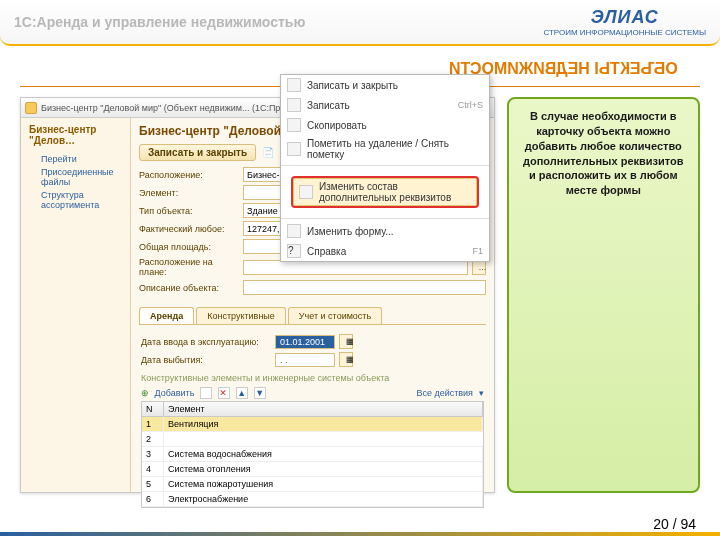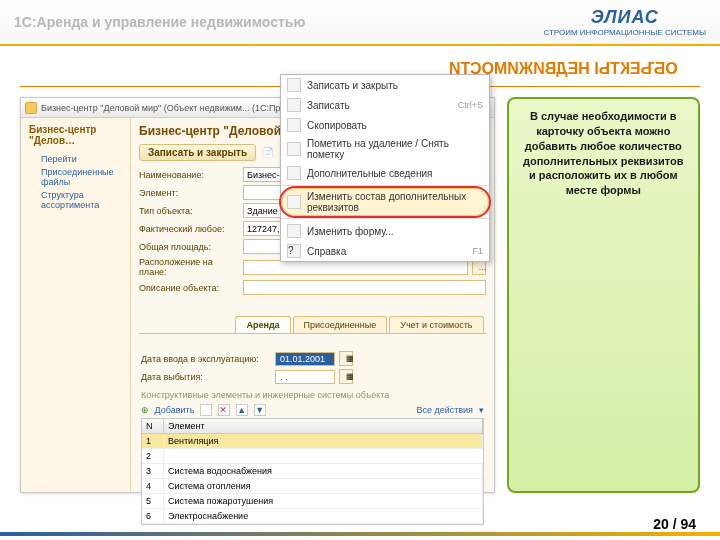--- a/index.html
+++ b/index.html
@@ -1,17 +1,17 @@
 <!DOCTYPE html>
 <html><head>
 <meta charset="utf-8">
 <style>
   * { box-sizing: border-box; }
   body { margin:0; font-family: Arial, sans-serif; font-size:10px; background:#fff; width:720px; height:540px; overflow:hidden; position:relative; }
-  .topbar { height:46px; background:linear-gradient(#fff,#f6f6f6); border-bottom:2px solid #f5b100; display:flex; align-items:center; padding:0 14px; justify-content:space-between; }
+  .topbar { height:46px; background:linear-gradient(#fff,#f6f6f6); border-bottom:2px solid #f5b100; display:flex; align-items:center; padding:0 14px; justify-content:space-between;border-radius:10px; }
   .top-title { color:#b8b8b8; font-size:14px; font-weight:bold; }
   .logo { text-align:center; font-size:8px; color:#2a5fa0; }
   .logo .big { font-size:18px; font-weight:bold; font-style:italic; letter-spacing:1px; color:#2a5fa0; }
   .section-header { padding:8px 22px; color:#e37b00; font-weight:bold; font-size:16px; transform:scaleX(-1); display:inline-block; }
   .section-wrap { border-bottom:1px solid #e37b00; margin:6px 20px 10px 20px; text-align:right; }
   .main { display:flex; padding:0 20px; gap:12px; }
   .app-window { width:476px; border:1px solid #c9c9c9; background:#fff; box-shadow:0 1px 3px rgba(0,0,0,0.15); }
   .titlebar { height:20px; background:linear-gradient(#fefefe,#eaeaea); border-bottom:1px solid #ccc; display:flex; align-items:center; font-size:9px; color:#555; padding:0 4px; gap:4px; }
   .titlebar .ico { width:12px; height:12px; background:#f8c95d; border:1px solid #d9a43a; border-radius:2px; }
   .titlebar .spacer { flex:1; }
@@ -23,44 +23,44 @@
   .content { flex:1; background:#fdf8ee; padding:6px 8px; position:relative; }
   .obj-title { color:#7a4a00; font-weight:bold; font-size:12px; margin-bottom:6px; }
   .toolbar { display:flex; align-items:center; gap:6px; margin-bottom:6px; }
   .btn-save { background:linear-gradient(#fff7e0,#f4e3b0); border:1px solid #d8be7a; border-radius:3px; padding:2px 8px; font-size:10px; color:#5a4200; font-weight:bold; }
   .linklike { color:#2a5fa0; font-size:10px; }
   .ico-sm { width:12px; height:12px; display:inline-block; }
   .formrow { display:flex; align-items:center; gap:4px; margin:3px 0; font-size:9px; color:#5a4200; }
   .formrow label { width:100px; }
   .formrow input { flex:1; border:1px solid #d8be7a; background:#fff; padding:1px 3px; font-size:9px; height:15px; }
   .formrow .tiny { width:14px; height:15px; border:1px solid #d8be7a; background:#fdf3d8; font-size:8px; }
-  .tabs { display:flex; border-bottom:1px solid #d8be7a; margin-top:21px; font-size:9px;justify-content:flex-end; }
+  .tabs { display:flex; border-bottom:1px solid #d8be7a; margin-top:12px; font-size:9px; }
   .tab { padding:3px 10px; border:1px solid #d8be7a; border-bottom:none; background:#fdf3d8; color:#5a4200; margin-right:2px; border-radius:3px 3px 0 0; }
   .tab.active { background:#fffef9; font-weight:bold; }
   .dateinput { border:1px solid #d8be7a; background:#2a5fa0; color:#fff; padding:1px 4px; font-size:9px; width:60px; display:inline-block; }
   .dateinput2 { border:1px solid #d8be7a; background:#fff; padding:1px 4px; font-size:9px; width:60px; display:inline-block; }
   .fieldset-title { color:#8a9a5a; font-size:9px; margin:6px 0 4px 0; }
   .tbl-toolbar { display:flex; align-items:center; gap:6px; font-size:9px; color:#2a5fa0; margin-bottom:2px; }
   .tbl-toolbar .ic { width:12px; height:12px; border:1px solid #ccc; background:#fff; }
   .grid { border:1px solid #c9c9c9; background:#fff; font-size:9px; }
   .grid-header { display:flex; background:linear-gradient(#fafafa,#e8e8e8); border-bottom:1px solid #c9c9c9; }
   .grid-header div { padding:2px 4px; border-right:1px solid #c9c9c9; }
   .gh-n { width:22px; } .gh-el { flex:1; }
   .grid-row { display:flex; border-bottom:1px solid #eee; }
   .grid-row.sel { background:#f9e8a0; }
   .grid-row div { padding:2px 4px; border-right:1px solid #eee; }
   .context-menu { position:absolute; top:74px; left:280px; width:210px; background:#fff; border:1px solid #b8b8b8; box-shadow:2px 2px 6px rgba(0,0,0,0.25); font-size:10px; z-index:10; }
   .cm-item { display:flex; align-items:center; gap:6px; padding:3px 6px; color:#333; }
-  .cm-item.hov { background:#fff3d2; border:1px solid #e8c770; border-radius:14px; margin:0; padding:2px 5px; }
+  .cm-item.hov { background:#fff3d2; border:1px solid #e8c770; border-radius:2px; margin:12px; padding:2px 5px; }
   .cm-item.hl { outline:2px solid #e03030; }
   .cm-sep { height:1px; background:#ddd; margin:2px 0; }
   .cm-ico { width:14px; height:14px; border:1px solid #ccc; background:#f4f4f4; flex-shrink:0; }
   .cm-key { margin-left:auto; color:#999; font-size:9px;text-align:right; }
   .callout { width:194px; background:linear-gradient(#eaf7c8,#d5eea6); border:2px solid #6fa81f; border-radius:8px; padding:10px; font-size:11px; font-weight:bold; color:#1a1a1a; text-align:center; line-height:1.35; }
-  .pagenum { position:absolute; bottom:8px; right:24px; font-size:14px; font-weight:bold; }
+  .pagenum { position:absolute; bottom:8px; right:24px; font-size:14px; font-weight:normal; }
   .footer-line { position:absolute; bottom:4px; left:0; right:0; height:4px; background:linear-gradient(90deg,#2a5fa0,#f5b100); }
 </style>
 </head>
 <body>
 
 <div class="topbar">
   <div class="top-title">1С:Аренда и управление недвижимостью</div>
   <div class="logo">
     <div class="big">ЭЛИАС</div>
     <div>СТРОИМ ИНФОРМАЦИОННЫЕ СИСТЕМЫ</div>
@@ -98,21 +98,21 @@
         <div class="toolbar">
           <button class="btn-save">Записать и закрыть</button>
           <span class="ico-sm">📄</span>
           <span style="flex:1"></span>
           <span class="linklike">Все действия</span>
           <span>▾</span>
           <span style="color:#2a5fa0;">?</span>
         </div>
 
         <div class="formrow">
-            <label>Наименование:</label>
+            <label>Расположение:</label>
             <input value="Бизнес-центр &quot;Деловой мир&quot;" style="">
           </div>
         <div class="formrow">
             <label>Элемент:</label>
             <input value="" style="">
             <button class="tiny">…</button>
           </div>
         <div class="formrow">
             <label>Тип объекта:</label>
             <input value="Здание" style="">
@@ -133,25 +133,25 @@
             <input style="">
             <button class="tiny">…</button>
           </div>
         <div class="formrow">
             <label>Описание объекта:</label>
             <input style="">
           </div>
 
         <div class="tabs">
           <div class="tab active">Аренда</div>
-          <div class="tab">Присоединенные</div>
+          <div class="tab">Конструктивные</div>
           <div class="tab">Учет и стоимость</div>
         </div>
 
-        <div style="padding:6px 2px;margin-top:8px;">
+        <div style="padding:6px 2px;">
           <div class="formrow">
               <label style="width:130px">Дата ввода в эксплуатацию:</label>
               <span class="dateinput">01.01.2001</span>
               <button class="tiny">▦</button>
             </div>
           <div class="formrow">
               <label style="width:130px">Дата выбытия:</label>
               <span class="dateinput2">. .</span>
               <button class="tiny">▦</button>
             </div>
@@ -215,24 +215,20 @@
       <span class="cm-key">Ctrl+S</span>
     </div>
   <div class="cm-item">
       <span class="cm-ico"></span>
       <span>Скопировать</span>
     </div>
   <div class="cm-item">
       <span class="cm-ico"></span>
       <span>Пометить на удаление / Снять пометку</span>
     </div>
-  <div class="cm-item">
-      <span class="cm-ico"></span>
-      <span>Дополнительные сведения</span>
-    </div>
   <div class="cm-sep"></div>
   <div class="cm-item hov hl">
       <span class="cm-ico"></span>
       <span>Изменить состав дополнительных реквизитов</span>
     </div>
   <div class="cm-sep"></div>
   <div class="cm-item">
       <span class="cm-ico"></span>
       <span>Изменить форму...</span>
     </div>

